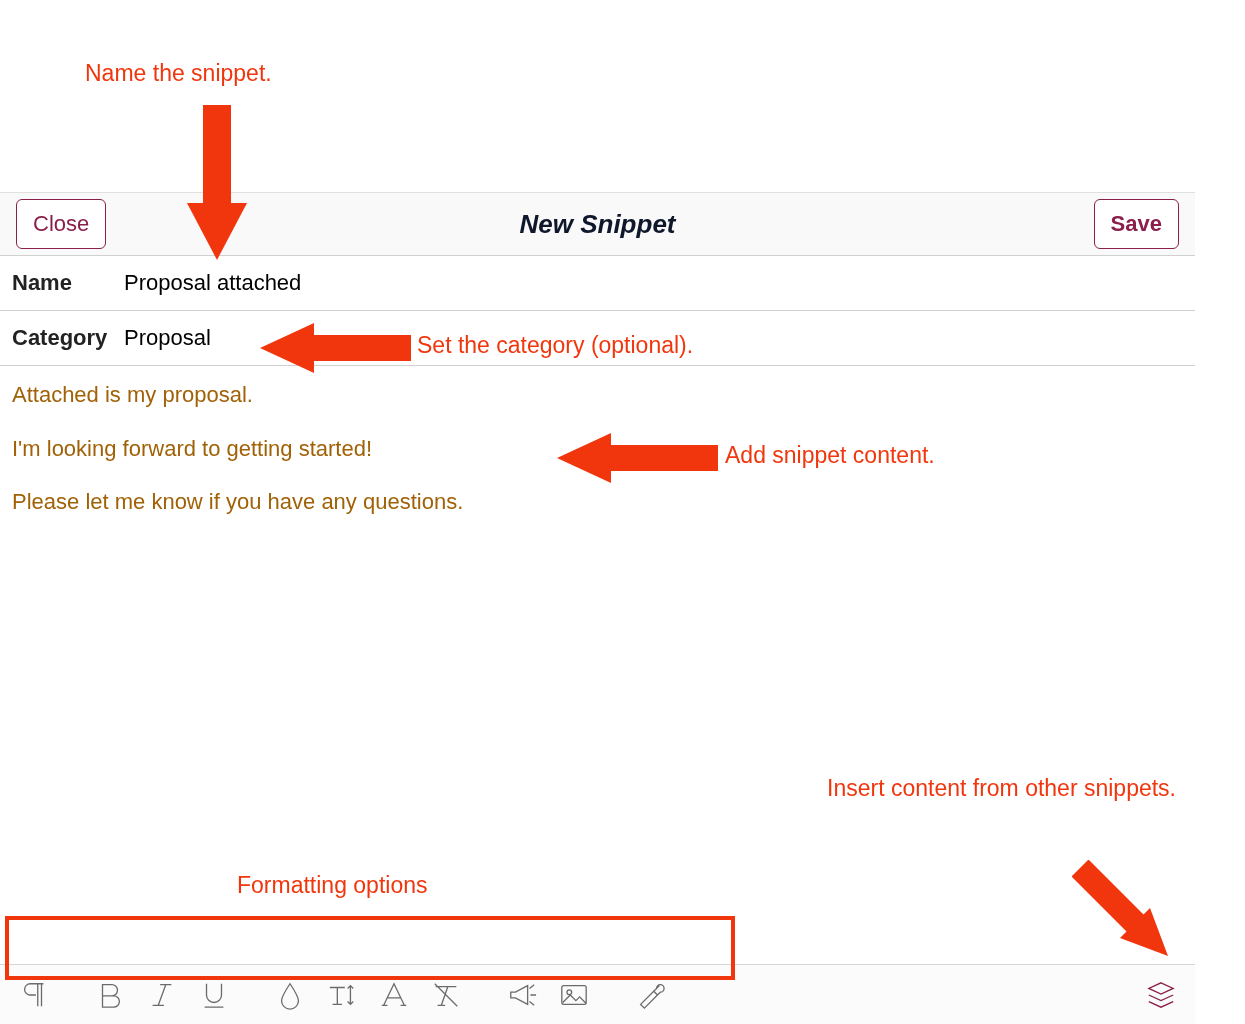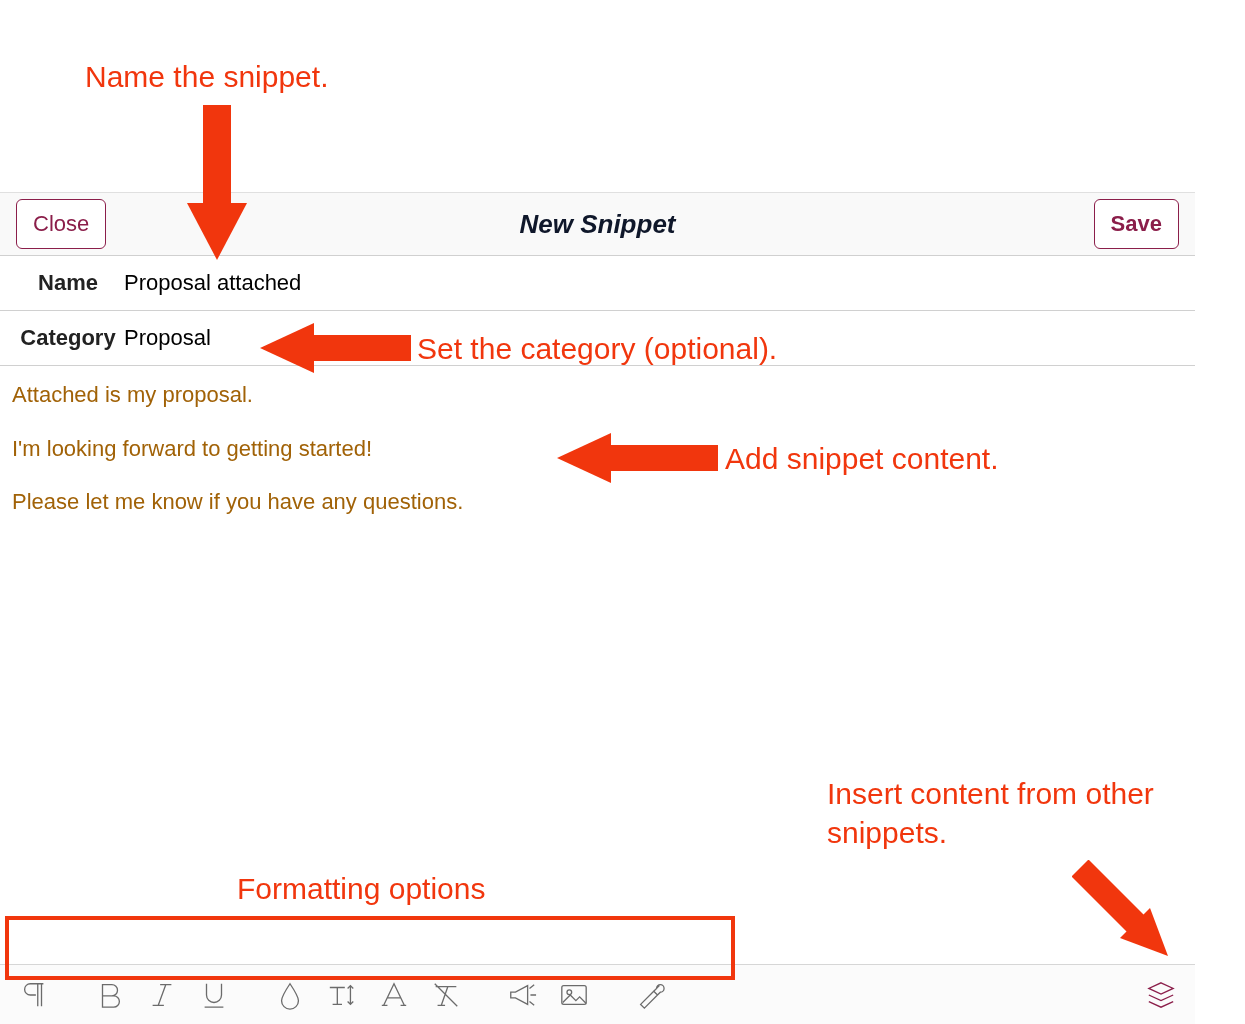--- a/index.html
+++ b/index.html
@@ -1,40 +1,40 @@
 <!DOCTYPE html>
 <html><head>
 <meta charset="utf-8">
 <style>
   * { box-sizing: border-box; margin: 0; padding: 0; }
   html, body { width: 1245px; height: 1024px; font-family: -apple-system, "Helvetica Neue", Arial, sans-serif; background: #fff; position: relative; overflow: hidden; }
 
   
-  .annotation { position: absolute; color: #f1360d; font-size: 30px; font-weight: 400; pointer-events: none; z-index: 50; }
+  .annotation { position: absolute; color: #f1360d; font-size: 23px; font-weight: 400; pointer-events: none; z-index: 50; }
   .arrow-svg { position: absolute; pointer-events: none; z-index: 49; }
   .red-box { position: absolute; border: 4px solid #f1360d; pointer-events: none; z-index: 48; }
 
   
   .app { position: absolute; left: 0; top: 192px; width: 1195px; }
   .header {
     height: 64px; background: #f9f9f9; border-top: 1px solid #e0e0e0; border-bottom: 1px solid #d0d0d0;
     display: flex; align-items: center; justify-content: space-between; padding: 0 16px;
   }
   .header-title { position: absolute; left: 0; right: 0; text-align: center; font-size: 26px; font-weight: 600; color: #0f172a; pointer-events: none; font-style: italic; }
   .btn {
     border: 1.5px solid #8b1e4a; border-radius: 6px; padding: 11px 16px;
     font-size: 22px; color: #8b1e4a; background: #fff; cursor: pointer;
     font-family: inherit;
   }
   .btn-save { font-weight: 600; }
 
   .row {
     display: flex; align-items: center; padding: 14px 12px; border-bottom: 1px solid #d0d0d0;
   }
-  .row-label { font-weight: 700; font-size: 22px; color: #222; width: 112px; flex-shrink: 0; text-align: center; }
+  .row-label { font-weight: 700; font-size: 22px; color: #222; width: 112px; flex-shrink: 0; }
   .row-value {
     border: none; outline: none; font-size: 22px; color: #000000; background: transparent;
     font-family: inherit; flex: 1;
   }
 
   .content-area {
     padding: 14px 12px; font-size: 22px; color: #a16207; line-height: 1.35;
     min-height: 480px;
   }
   .content-area p { margin-bottom: 24px; }

